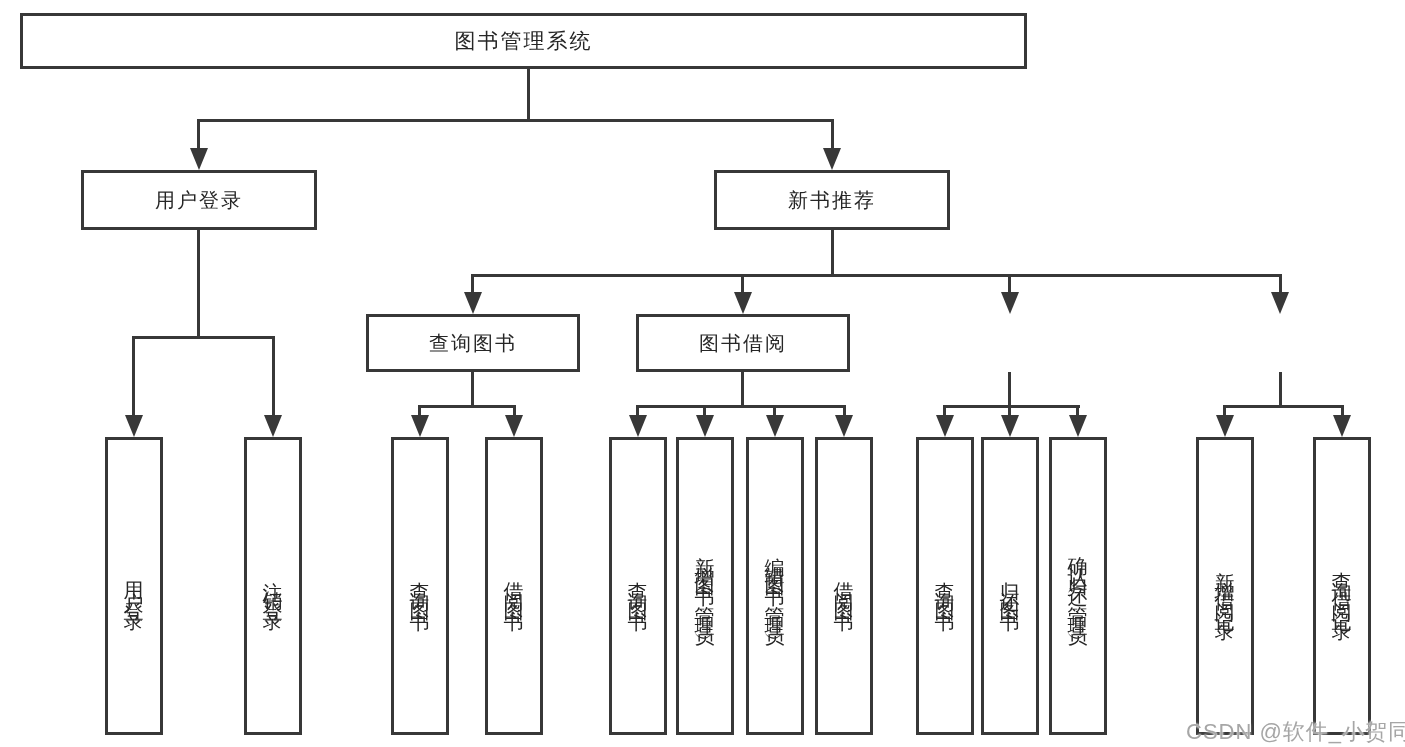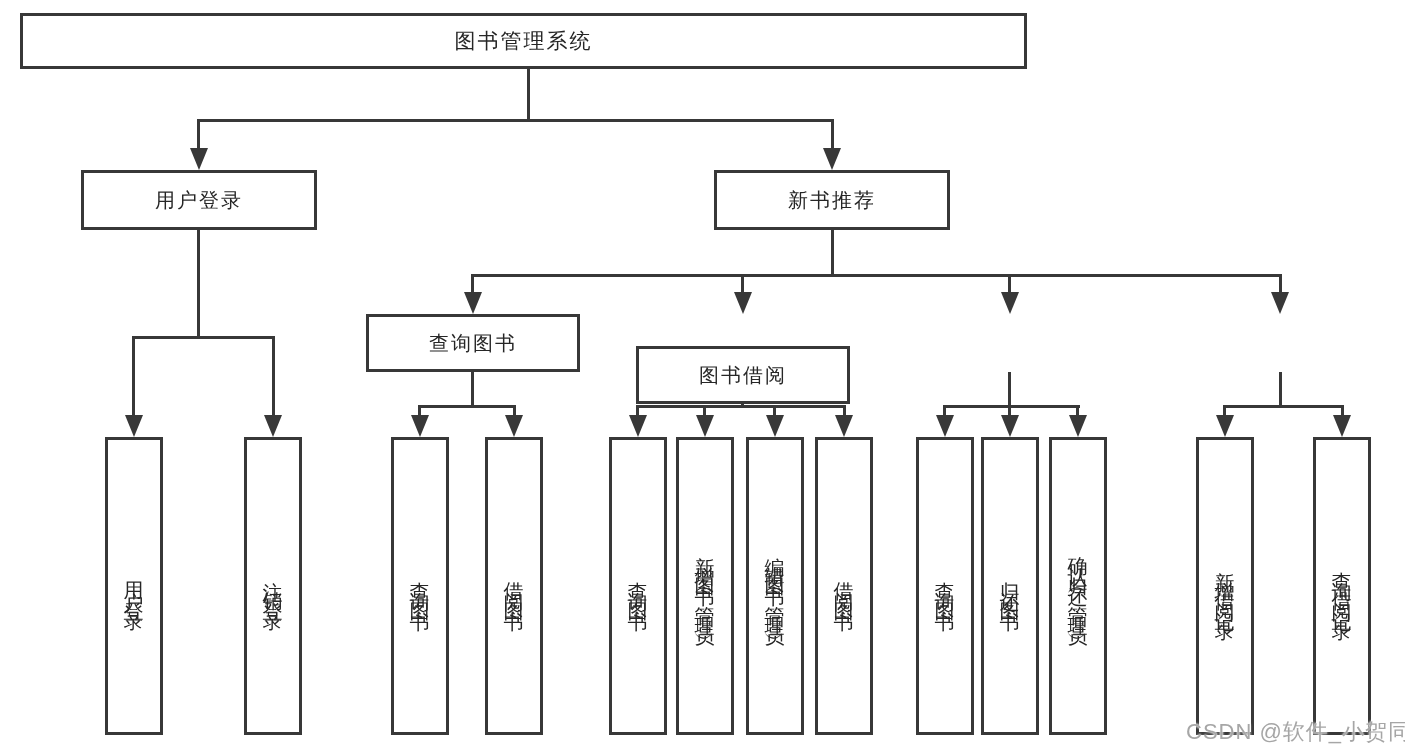--- a/index.html
+++ b/index.html
@@ -87,21 +87,21 @@
   <div class="v" style="left:741px;top:274px;height:22px;"></div>
   <div class="arrow" style="left:734px;top:292px;"></div>
   <div class="v" style="left:1008px;top:274px;height:22px;"></div>
   <div class="arrow" style="left:1001px;top:292px;"></div>
   <div class="v" style="left:1279px;top:274px;height:22px;"></div>
   <div class="arrow" style="left:1271px;top:292px;"></div>
 
   <div class="node" style="left:366px;top:314px;width:214px;height:58px;">
     <span>查询图书</span>
   </div>
-  <div class="node" style="left:636px;top:314px;width:214px;height:58px;margin-top:32px;">
+  <div class="node" style="left:636px;top:314px;width:214px;height:58px;">
     <span>图书借阅</span>
   </div>
 
   <div class="v" style="left:471px;top:372px;height:33px;"></div>
   <div class="h" style="left:418px;top:405px;width:98px;"></div>
   <div class="v" style="left:418px;top:405px;height:14px;"></div>
   <div class="arrow" style="left:411px;top:415px;"></div>
   <div class="v" style="left:513px;top:405px;height:14px;"></div>
   <div class="arrow" style="left:505px;top:415px;"></div>
 

